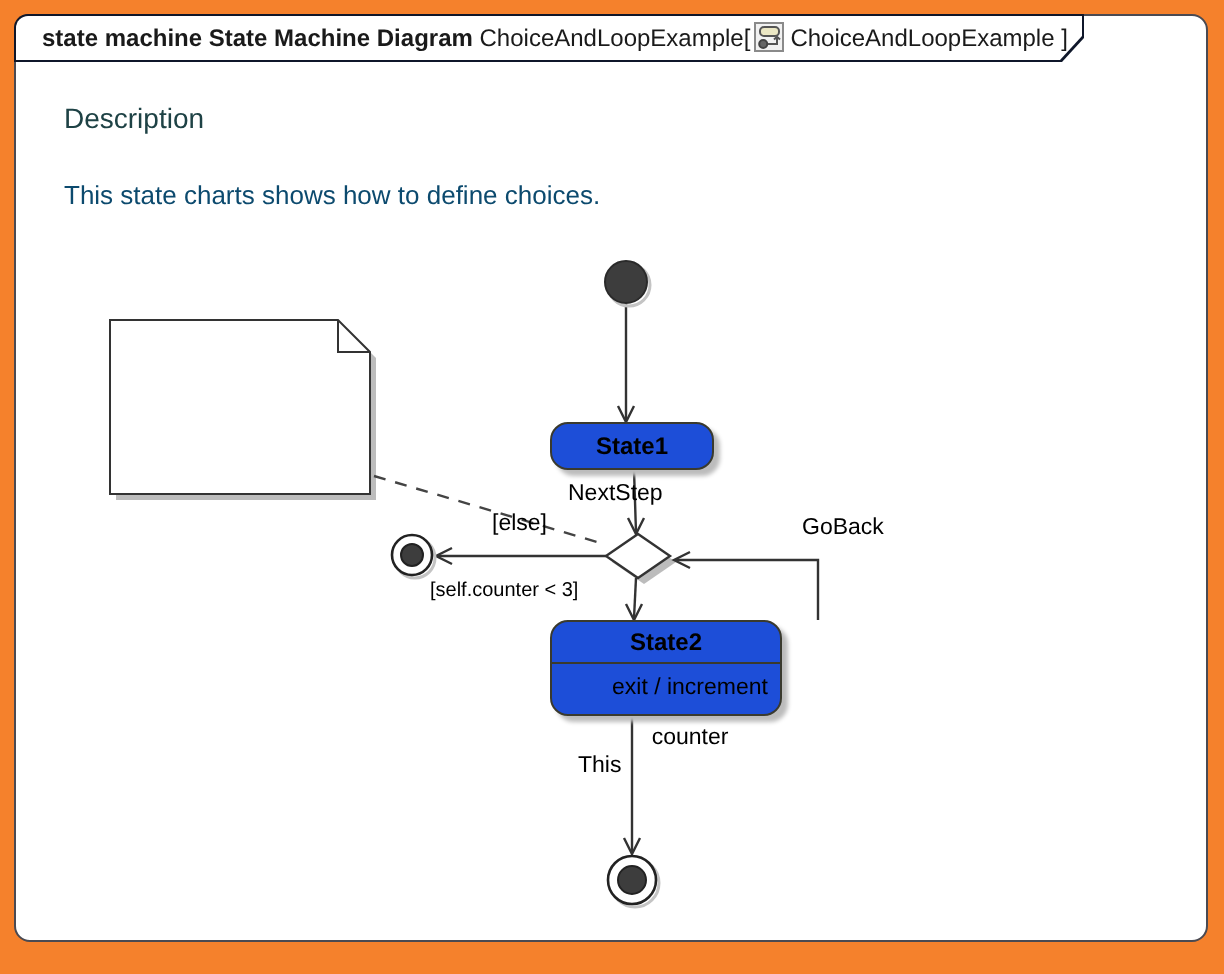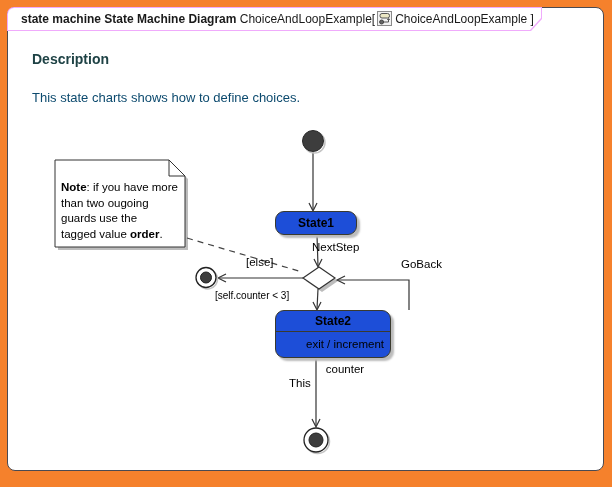--- a/index.html
+++ b/index.html
@@ -13,38 +13,38 @@
     position:absolute;left:0;top:0;width:612px;height:487px;
     background:#F5812C;
   }
   .canvas{
     position:absolute;left:7px;top:7px;width:595px;height:462px;
     background:#ffffff;border:1px solid #4A4A52;border-radius:8px;
   }
   
   .tab-outer{
     position:absolute;left:7px;top:7px;width:535px;height:24px;
-    background:#f0abfc;
+    background:#0f172a;
     clip-path:polygon(0 0,100% 0,100% calc(100% - 12px),calc(100% - 11px) 100%,0 100%);
     border-top-left-radius:7px;
   }
   .tab-inner{
     position:absolute;left:1px;top:1px;width:533px;height:22px;
     background:#ffffff;
     clip-path:polygon(0 0,100% 0,100% calc(100% - 12px),calc(100% - 11px) 100%,0 100%);
     border-top-left-radius:6px;
     line-height:22px;font-size:12px;color:#1a1a1a;
     padding-left:13px;box-sizing:border-box;white-space:nowrap;
   }
   .tab-inner b{font-weight:bold;}
   .tab-icon{display:inline-block;vertical-align:-3px;margin:0 3px 0 2px;}
   
   .desc-heading{
     position:absolute;left:32px;top:51px;
-    font-size:14px;font-weight:bold;color:#1E4245;
+    font-size:14px;font-weight:normal;color:#1E4245;
   }
   .desc-body{
     position:absolute;left:32px;top:90px;
     font-size:13px;color:#0c4a6e;text-align:center;
   }
   
   .note-text{
     position:absolute;left:55px;top:160px;width:130px;height:87px;
     box-sizing:border-box;padding:20px 4px 4px 6px;
     font-size:11.5px;line-height:15.5px;color:#000;
@@ -63,21 +63,21 @@
   }
   .state2{left:275px;top:310px;width:116px;height:48px;}
   .state2 .state-name{line-height:20px;border-bottom:1px solid #3A3A2E;}
   .state-activity{
     display:block;text-align:center;font-size:11.5px;line-height:25px;padding-left:24px;
   }
   
   .edge-label{
     position:absolute;font-size:10px;color:#000;white-space:nowrap;
   }
-  .lbl-nextstep{left:312px;top:241px;font-size:11.5px;}
+  .lbl-nextstep{left:284px;top:241px;font-size:11.5px;}
   .lbl-else{left:246px;top:256px;font-size:11.5px;}
   .lbl-goback{left:367px;top:258px;font-size:11.5px;margin-left:34px;}
   .lbl-counter{left:215px;top:290px;}
   .lbl-stop{left:289px;top:377px;font-size:11.5px;}
   svg.wires{position:absolute;left:0;top:0;}
 </style>
 </head>
 <body>
 
 <div class="frame">
@@ -132,26 +132,20 @@
     <path d="M312,419 L316,427 L320,419" fill="none" stroke="#333" stroke-width="1.2"></path>
 
     <circle cx="317.5" cy="441.5" r="12" fill="none" stroke="#c4c4c4" stroke-width="1.5"></circle>
     <circle cx="316" cy="440" r="12" fill="#ffffff" stroke="#222" stroke-width="1.3"></circle>
     <circle cx="316" cy="440" r="7" fill="#3d3d3d" stroke="#222"></circle>
 
     <circle cx="314.5" cy="142.5" r="10.5" fill="none" stroke="#c4c4c4" stroke-width="1.5"></circle>
     <circle cx="313" cy="141" r="10.5" fill="#3d3d3d" stroke="#2a2a2a"></circle>
   </svg>
 
-  <div class="note-text">
-    <b>Note</b><span>: if you have more</span><br>
-    <span>than two ougoing</span><br>
-    <span>guards use the</span><br>
-    <span>tagged value </span><b>order</b><span>.</span>
-  </div>
 
   <div class="state state1">
     <span class="state-name">State1</span>
   </div>
   <div class="state state2">
     <span class="state-name">State2</span>
     <span class="state-activity">exit / increment counter</span>
   </div>
 
   <div class="edge-label lbl-nextstep">NextStep</div>

